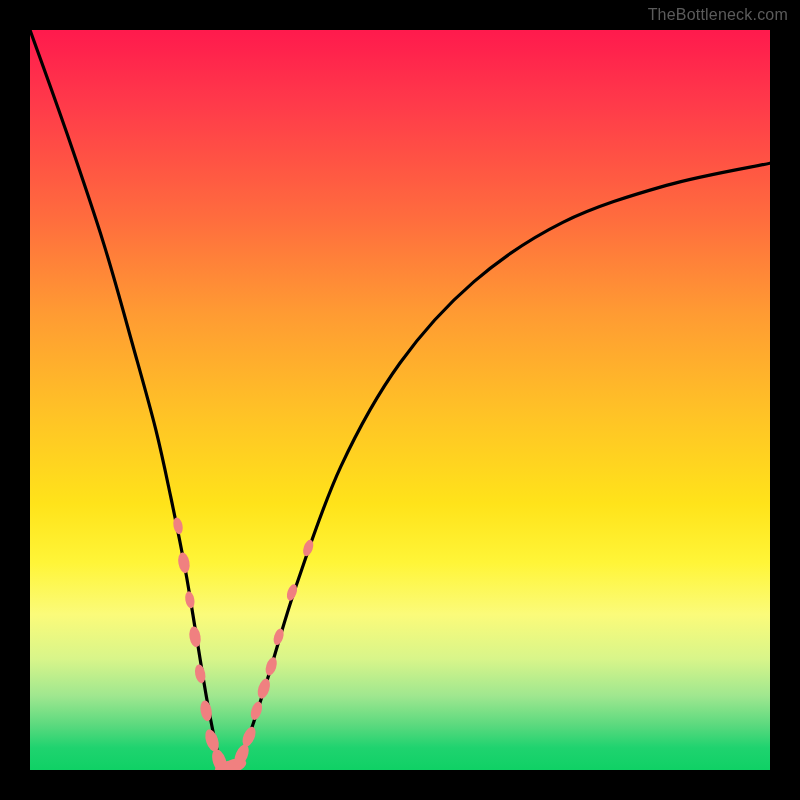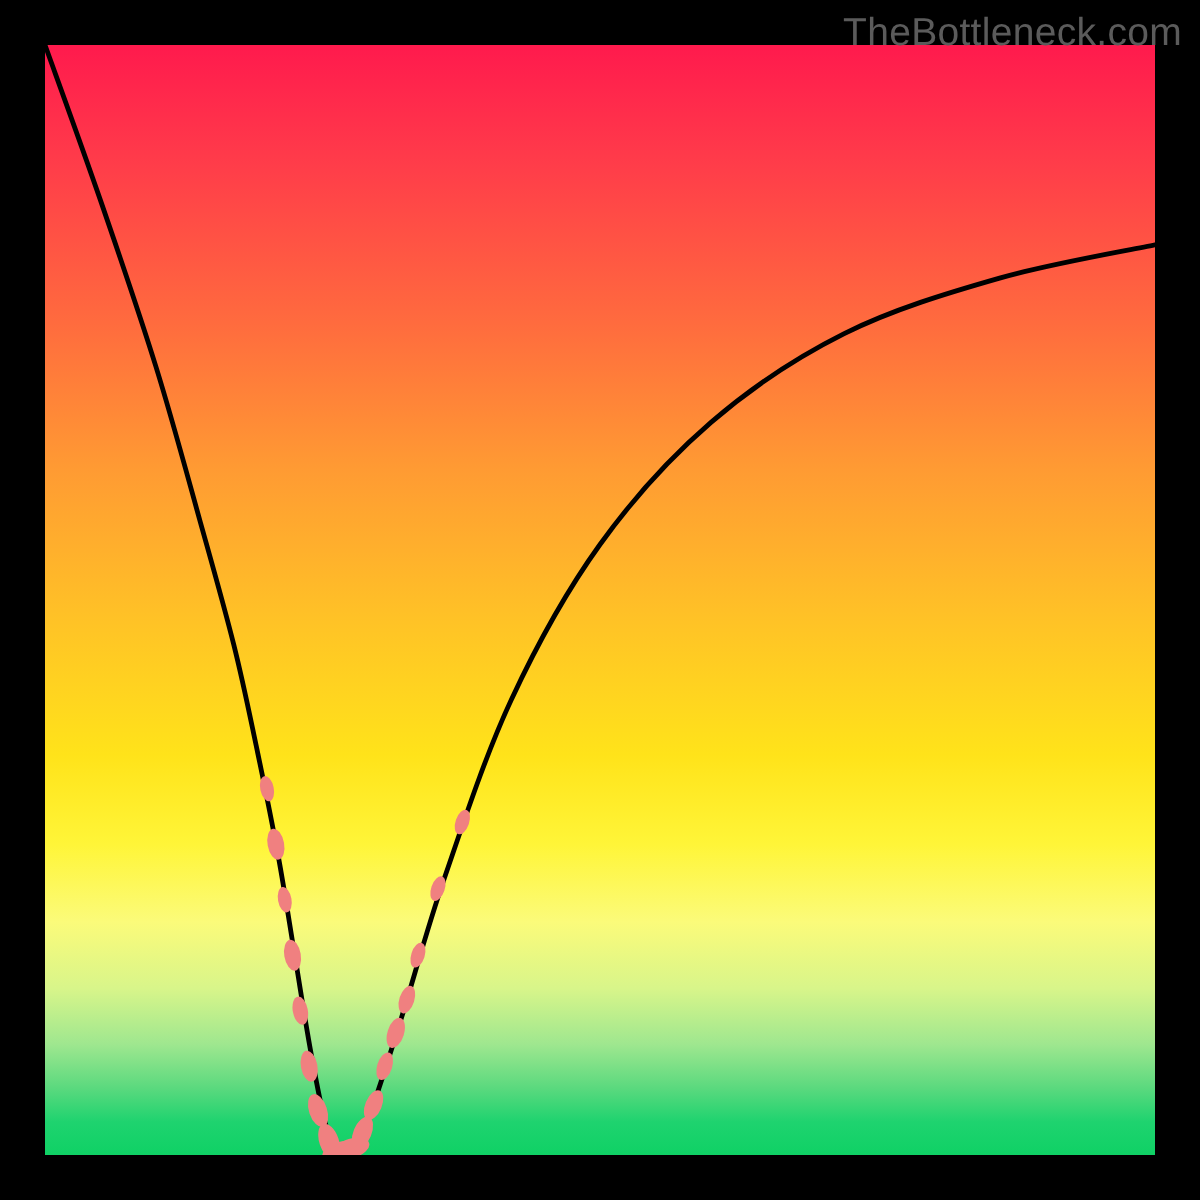--- a/index.html
+++ b/index.html
@@ -44,21 +44,21 @@
       #5ad97e 94%,
       #1fd36f 97%,
       #0fd165 100%
     );
   }
   .watermark {
     position: absolute;
     top: 6px;
     right: 12px;
     color: #5b5b5b;
-    font-size: 26px;
+    font-size: 16px;
     font-weight: 500;
     letter-spacing: 0.2px;
     user-select: none;
   }
   svg {
     position: absolute;
     top: 0; left: 0;
   }
 </style>
 </head>

